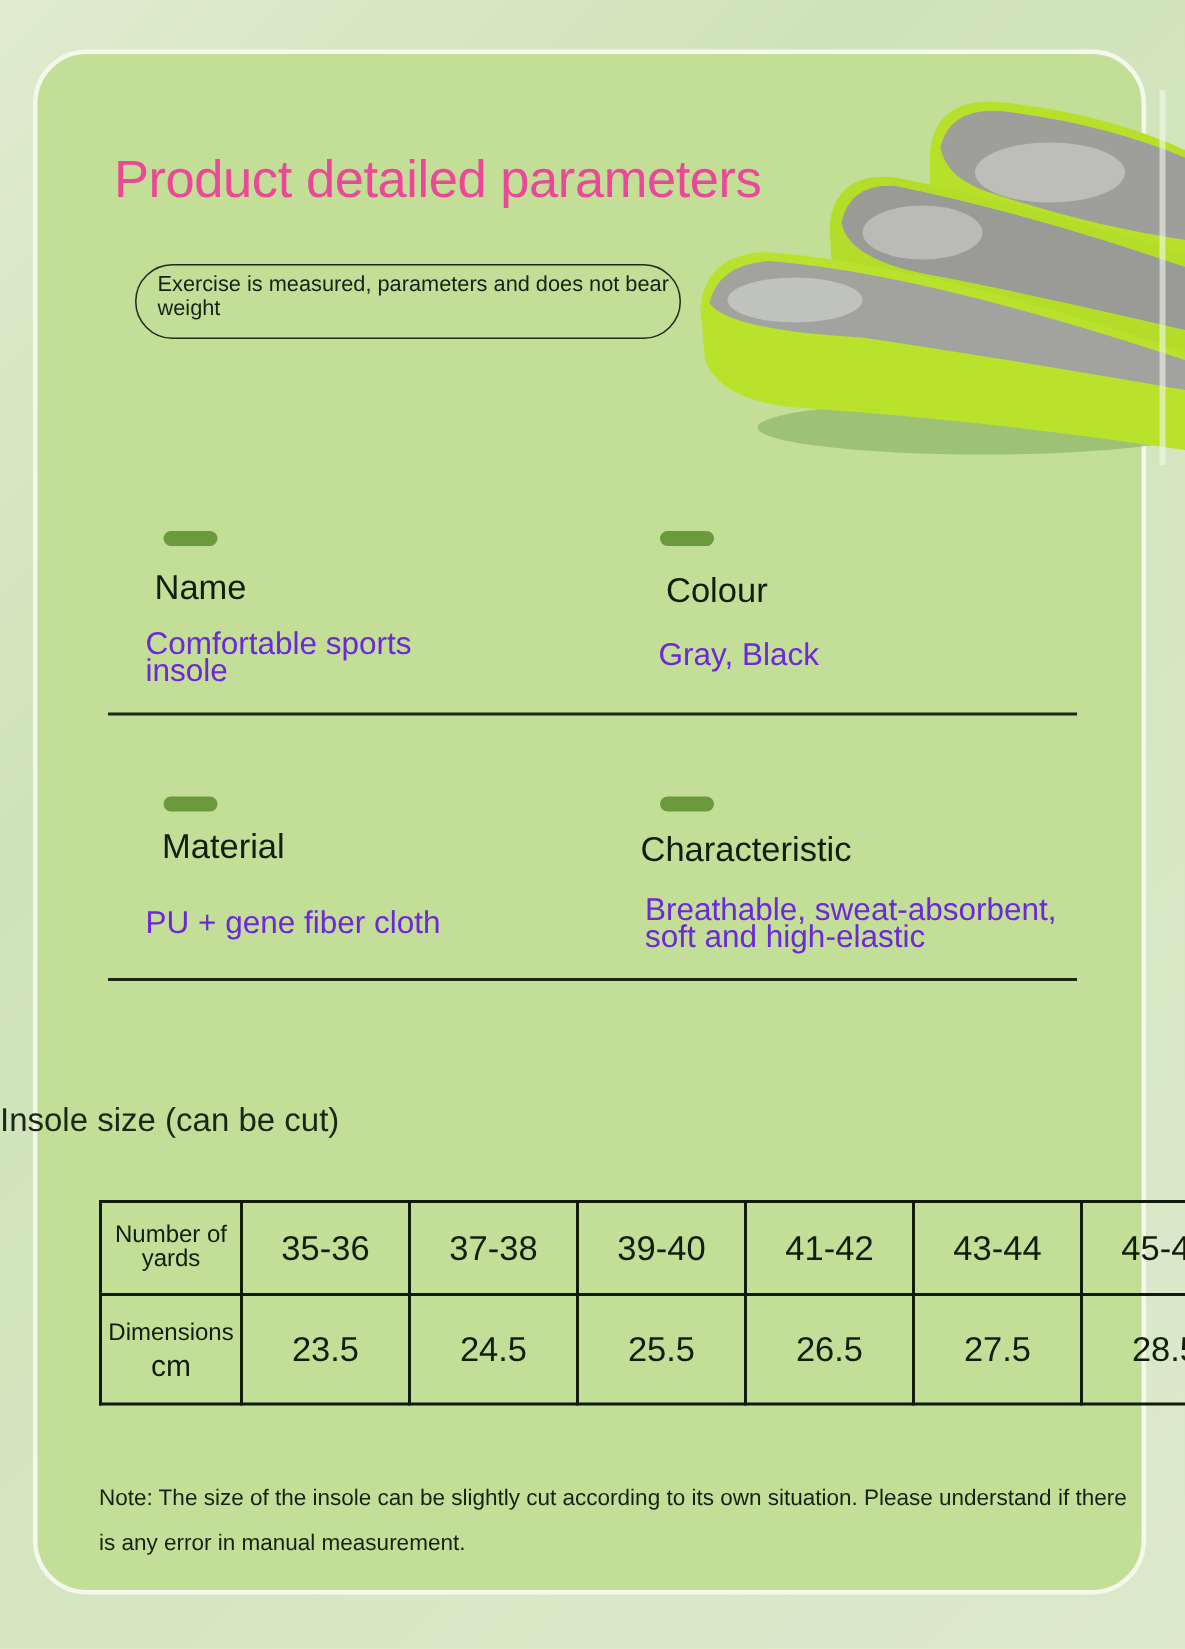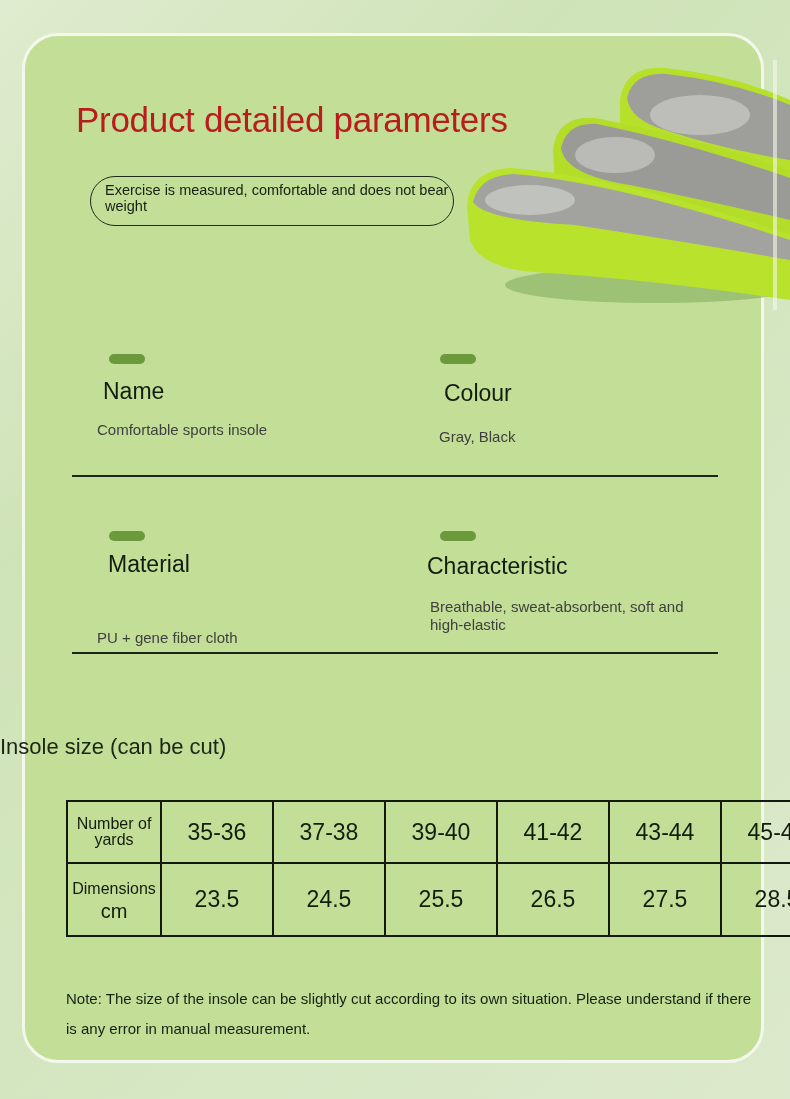--- a/index.html
+++ b/index.html
@@ -11,37 +11,37 @@
   }
   .card {
     position:absolute; left:22px; top:33px; width:742px; height:1030px;
     background:#c3de97;
     border:3px solid #f4f8ec;
     border-radius:36px;
     box-sizing:border-box;
   }
   .title {
     position:absolute; left:76px; top:100px;
-    font-size:35px; letter-spacing:-0.3px; color:#b91c1c;
+    font-size:35px; letter-spacing:-0.3px; color:#ec4899;
     white-space:nowrap;
   }
   .pill {
     position:absolute; left:90px; top:176px; width:364px; height:50px;
     border:1.5px solid #1e2a16; border-radius:26px; box-sizing:border-box;
   }
   .pill-text {
     position:absolute; left:105px; top:182px; width:350px;
     font-size:14.5px; line-height:16px; color:#172112;
   }
   .insoles { position:absolute; left:455px; top:60px; width:335px; height:250px; }
   .tag {
     position:absolute; width:36px; height:10px; border-radius:5px; background:#6a9a3c;
   }
   .label { position:absolute; font-size:23px; color:#131d0e; white-space:nowrap; }
-  .value { position:absolute; font-size:15px; line-height:18px; color:#404040; }
+  .value { position:absolute; font-size:21px; line-height:18px; color:#6d28d9; }
   .rule { position:absolute; left:72px; width:646px; height:2px; background:#1c2616; }
   .size-title {
     position:absolute; left:0; width:766px; top:734px; text-align:left;
     font-size:22px; color:#1c2616;
   }
   table.sizes {
     position:absolute; left:66px; top:800px; width:768px; height:137px;
     border-collapse:collapse; table-layout:fixed;
   }
   table.sizes td {
@@ -56,21 +56,21 @@
   }
 </style>
 </head>
 <body>
 
 <div class="card"></div>
 
 <div class="title">Product detailed parameters</div>
 
 <div class="pill"></div>
-<div class="pill-text">Exercise is measured, comfortable and does not bear weight</div>
+<div class="pill-text">Exercise is measured, parameters and does not bear weight</div>
 
 <svg class="insoles" viewBox="0 0 335 250">
   <ellipse cx="200" cy="225" rx="150" ry="18" fill="#8fb766" opacity="0.7"></ellipse>
 
   <path d="M165 40 Q170 5 210 8 Q280 15 335 40 L335 150 Q260 120 200 105 Q168 95 165 70 Z" fill="#b6e02a"></path>
   <path d="M172 38 Q178 12 212 14 Q280 22 335 45 L335 100 Q270 90 210 70 Q175 60 172 38 Z" fill="#9e9f9a"></path>
   <ellipse cx="245" cy="55" rx="50" ry="20" fill="#c4c5c0" opacity="0.8"></ellipse>
 
   <path d="M98 90 Q102 55 140 58 Q230 75 335 110 L335 215 Q250 185 170 170 Q105 160 100 125 Z" fill="#b3dd28"></path>
   <path d="M106 88 Q112 62 142 64 Q230 82 335 118 L335 160 Q250 140 175 125 Q110 115 106 88 Z" fill="#9a9b96"></path>
@@ -87,21 +87,21 @@
 <div class="value" style="left:97px;top:421px;width:200px;">Comfortable sports insole</div>
 
 <div class="tag" style="left:440px;top:354px;"></div>
 <div class="label" style="left:444px;top:380px;">Colour</div>
 <div class="value" style="left:439px;top:428px;width:260px;">Gray, Black</div>
 
 <div class="rule" style="top:475px;"></div>
 
 <div class="tag" style="left:109px;top:531px;"></div>
 <div class="label" style="left:108px;top:551px;">Material</div>
-<div class="value" style="left:97px;top:607px;width:260px;margin-top:22px;">PU + gene fiber cloth</div>
+<div class="value" style="left:97px;top:607px;width:260px;">PU + gene fiber cloth</div>
 
 <div class="tag" style="left:440px;top:531px;"></div>
 <div class="label" style="left:427px;top:553px;">Characteristic</div>
 <div class="value" style="left:430px;top:598px;width:280px;">Breathable, sweat-absorbent, soft and high-elastic</div>
 
 <div class="rule" style="top:652px;"></div>
 
 <div class="size-title">Insole size (can be cut)</div>
 
 <table class="sizes">

